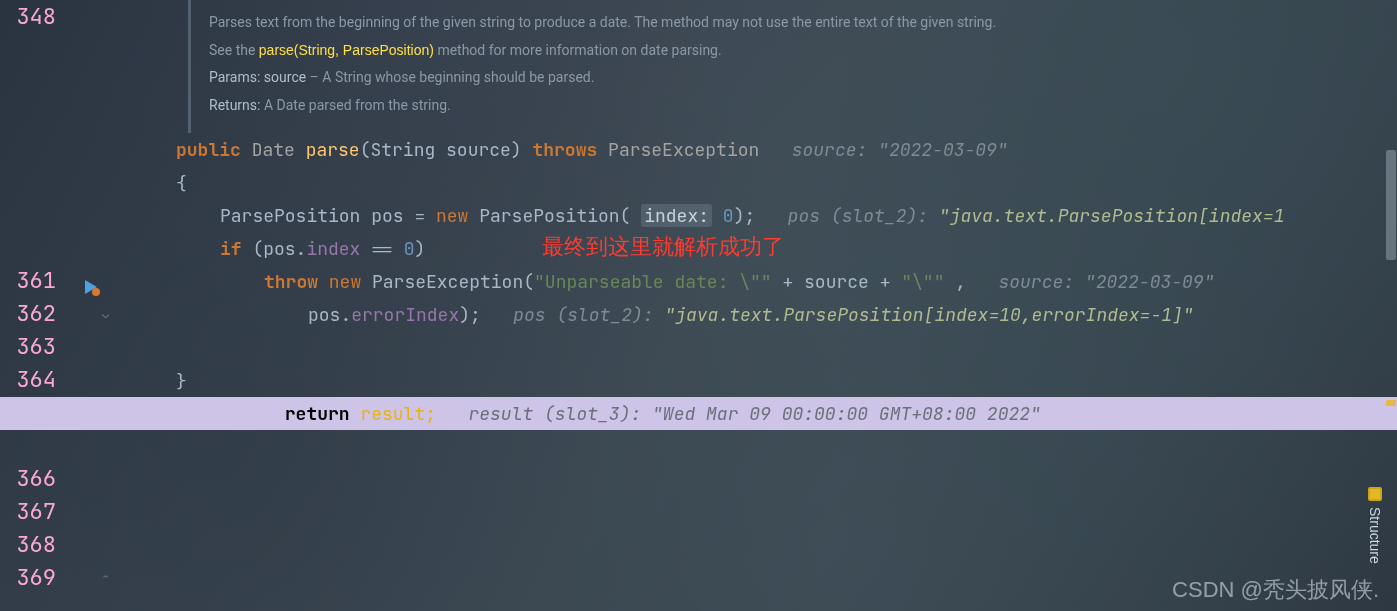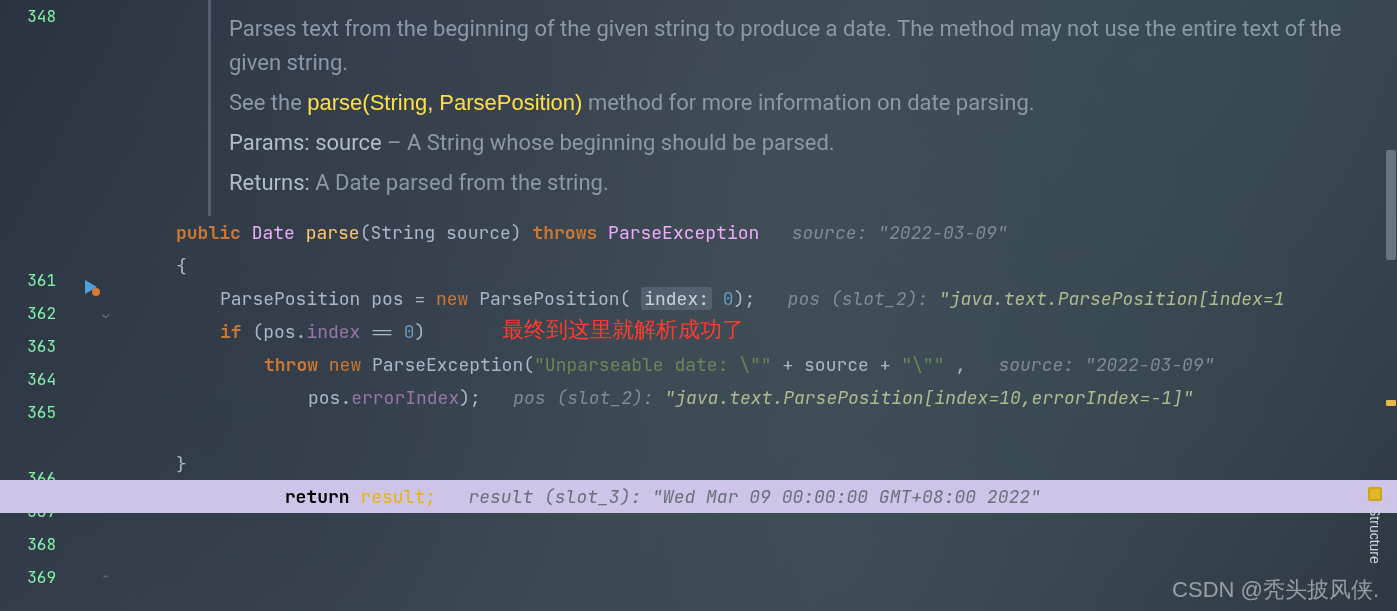--- a/index.html
+++ b/index.html
@@ -20,56 +20,56 @@
       radial-gradient(circle at 82% 10%, rgba(60,80,90,.55), transparent 45%),
       radial-gradient(circle at 15% 70%, rgba(40,55,65,.5), transparent 50%),
       radial-gradient(circle at 60% 90%, rgba(70,90,100,.35), transparent 55%);
     pointer-events:none;
   }
   .editor { position:relative; z-index:1; display:flex; height:611px; }
   .gutter {
     width:70px; flex:none;
     padding-top:0;
     text-align:right;
-    color:#86efac;
-    font-size:16px;
+    color:#f9a8d4;
+    font-size:22px;
     user-select:none;
   }
   .gutter .ln { height:33px; line-height:33px; padding-right:14px; position:relative; }
   .icon-col{
     width:54px; flex:none; position:relative;
   }
   .run-icon{
     position:absolute; top:278px; left:12px;
     color:#5aa3e0; font-size:18px;
   }
   .chev{
     position:absolute; left:32px; font-size:12px; color:#6e7a85;
   }
   .code { flex:1; position:relative; }
   .row {
     height:33px; line-height:33px; white-space:pre; position:relative;
     padding-left:0;
   }
   .doc-block{
     border-left:3px solid rgba(150,170,185,.35);
-    margin-left:84px;
+    margin-left:64px;
     padding:6px 18px 10px 18px;
     color:#8b99a6;
     font-family:-apple-system,"Segoe UI",Roboto,sans-serif;
-    font-size:22px;
+    font-size:14px;
     line-height:1.55;
   }
   .doc-block p{ margin:6px 0; }
   .doc-block .mono{ font-family:Liberation Sans, sans-serif; color:#fde047; }
   .doc-block .bold{ color:#b0bec9; }
   .doc-block .link{ color:#4f9dd9; }
   .kw{ color:#cc7832; font-weight:bold; }
   .kw2{ color:#cc7832; }
-  .type{ color:#f0abfc; }
+  .type{ color:#a3a3a3; }
   .fn{ color:#ffc66d; }
   .str{ color:#6a8759; }
   .param{ color:#a9b7c6; }
   .num{ color:#6897bb; }
   .hintbg{ background:rgba(120,140,155,.35); padding:0 3px; border-radius:3px; color:#c7d2dc; font-size:18px; }
   .inlay{ color:#7f8b96; font-style:italic; }
   .inlay2{ color:#b0bb8f; font-style:italic; }
   .field{ color:#9876aa; }
   .anno{
     color:#ff3b30; font-family:"Microsoft YaHei","PingFang SC",sans-serif;
@@ -159,21 +159,21 @@
       </p>
     </div>
 
     <div class="row" style="padding-left:52px"><span class="kw">public</span> <span class="type">Date</span> <span class="fn">parse</span><span>(String </span><span class="param">source</span><span>) </span><span class="kw">throws</span> <span class="type">ParseException</span><span class="inlay">   source: "2022-03-09"</span></div>
 
     <div class="row" style="padding-left:52px"><span>{</span></div>
 
     <div class="row" style="padding-left:96px"><span>ParsePosition pos = </span><span class="kw2">new</span><span> ParsePosition( </span><span class="hintbg">index:</span><span class="num"> 0</span><span>);</span><span class="inlay"><span>   pos (slot_2): </span><span class="inlay2">"java.text.ParsePosition[index=1</span></span></div>
 
 
-    <div class="row" style="padding-left:96px"><span class="kw">if</span><span> (pos.</span><span class="field">index</span><span> == </span><span class="num">0</span><span>)</span><span class="anno" style="left:378px;top:-2px">最终到这里就解析成功了</span></div>
+    <div class="row" style="padding-left:96px"><span class="kw">if</span><span> (pos.</span><span class="field">index</span><span> == </span><span class="num">0</span><span>)</span><span class="anno" style="left:418px;top:-2px">最终到这里就解析成功了</span></div>
 
     <div class="row" style="height:0"></div>
 
     <div class="row" style="padding-left:140px"><span class="kw">throw</span><span> </span><span class="kw2">new</span><span> ParseException(</span><span class="str">"Unparseable date: \""</span><span> + source + </span><span class="str">"\""</span><span> ,</span><span class="inlay">   source: "2022-03-09"</span></div>
 
     <div class="row" style="padding-left:184px"><span>pos.</span><span class="field">errorIndex</span><span>);</span><span class="inlay"><span>   pos (slot_2): </span><span class="inlay2">"java.text.ParsePosition[index=10,errorIndex=-1]"</span></span></div>
 
     <div class="row hl" style="padding-left:96px">
       <div class="hl-line"></div>
       <span class="kw" style="color:#000;font-weight:bold">return</span><span style="color:#eab308"> result;</span><span class="inlay"><span>   result (slot_3): </span><span>"Wed Mar 09 00:00:00 GMT+08:00 2022"</span></span>

